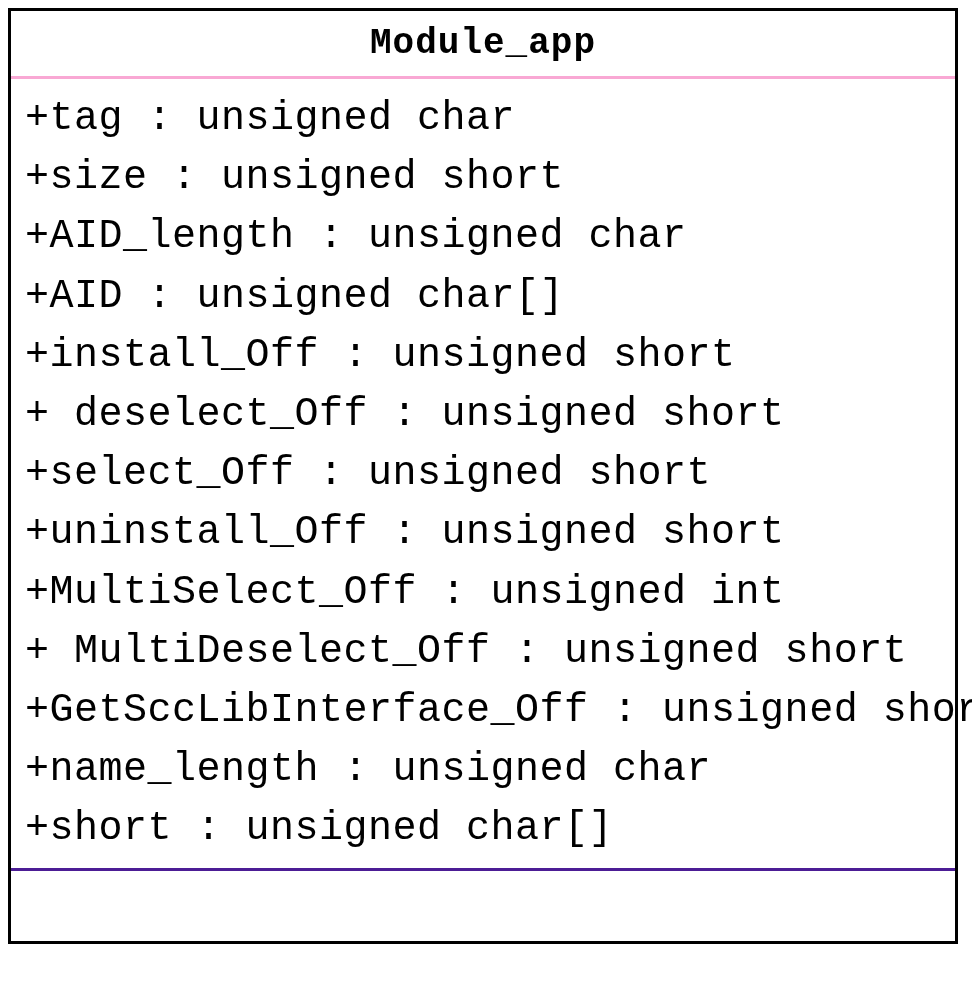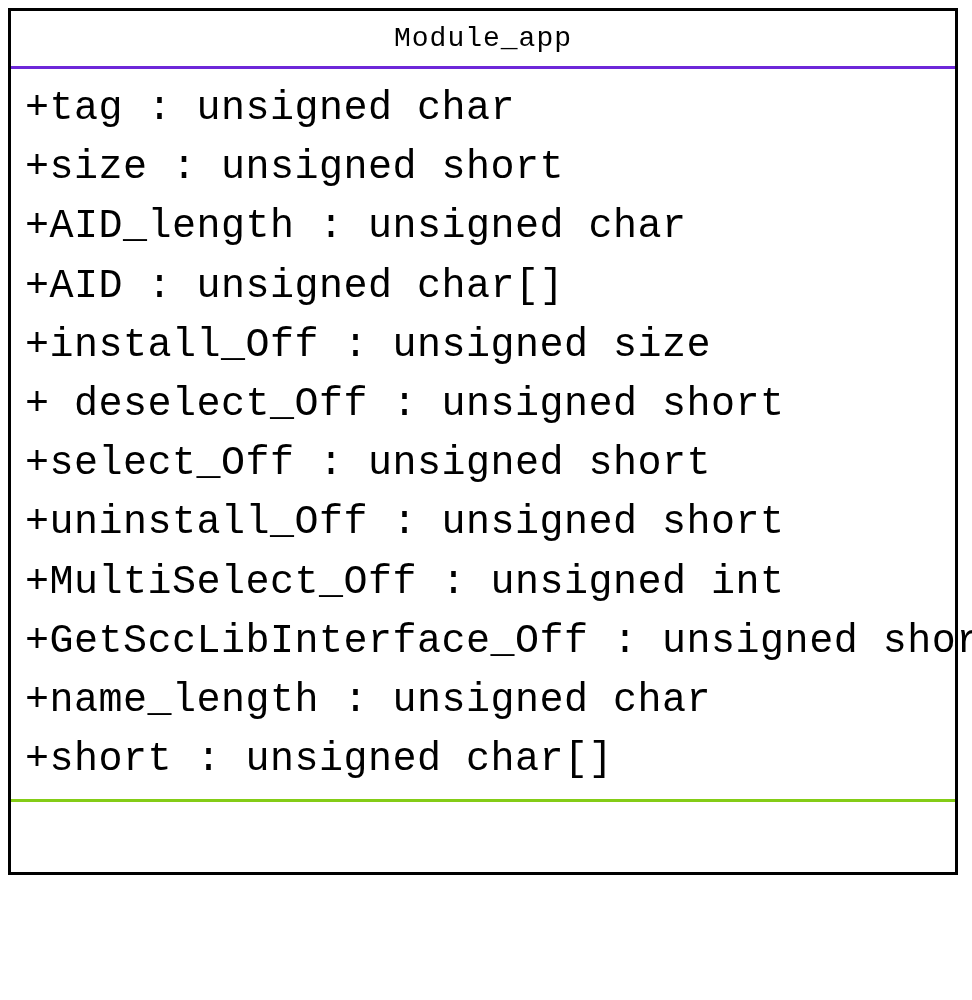--- a/index.html
+++ b/index.html
@@ -7,29 +7,29 @@
       padding: 8px;
       background: #ffffff;
       font-family: "Courier New", Courier, monospace;
     }
     .uml-class {
       border: 3px solid #000000;
       width: 950px;
       box-sizing: border-box;
     }
     .uml-header {
-      border-bottom: 3px solid #6d28d9;
+      border-bottom: 3px solid #f9a8d4;
       text-align: center;
       padding: 12px 8px;
-      font-size: 28px;
-      font-weight: normal;
+      font-size: 36px;
+      font-weight: bold;
       letter-spacing: 1px;
     }
     .uml-attributes {
-      border-bottom: 3px solid #84cc16;
+      border-bottom: 3px solid #4c1d95;
       padding: 10px 14px 10px 14px;
     }
     .uml-methods {
       min-height: 70px;
     }
     .attr-row {
       font-size: 40px;
       line-height: 1.48;
       white-space: pre;
       letter-spacing: 0.5px;
@@ -38,23 +38,24 @@
 </head>
 <body>
 
 <div class="uml-class">
   <div class="uml-header">Module_app</div>
   <div class="uml-attributes">
     <div class="attr-row">+tag : unsigned char</div>
     <div class="attr-row">+size : unsigned short</div>
     <div class="attr-row">+AID_length : unsigned char</div>
     <div class="attr-row">+AID : unsigned char[]</div>
-    <div class="attr-row">+install_Off : unsigned size</div>
+    <div class="attr-row">+install_Off : unsigned short</div>
     <div class="attr-row">+ deselect_Off : unsigned short</div>
     <div class="attr-row">+select_Off : unsigned short</div>
     <div class="attr-row">+uninstall_Off : unsigned short</div>
     <div class="attr-row">+MultiSelect_Off : unsigned int</div>
+    <div class="attr-row">+ MultiDeselect_Off : unsigned short</div>
     <div class="attr-row">+GetSccLibInterface_Off : unsigned short</div>
     <div class="attr-row">+name_length : unsigned char</div>
     <div class="attr-row">+short : unsigned char[]</div>
   </div>
   <div class="uml-methods"></div>
 </div>
 
 </body></html>

